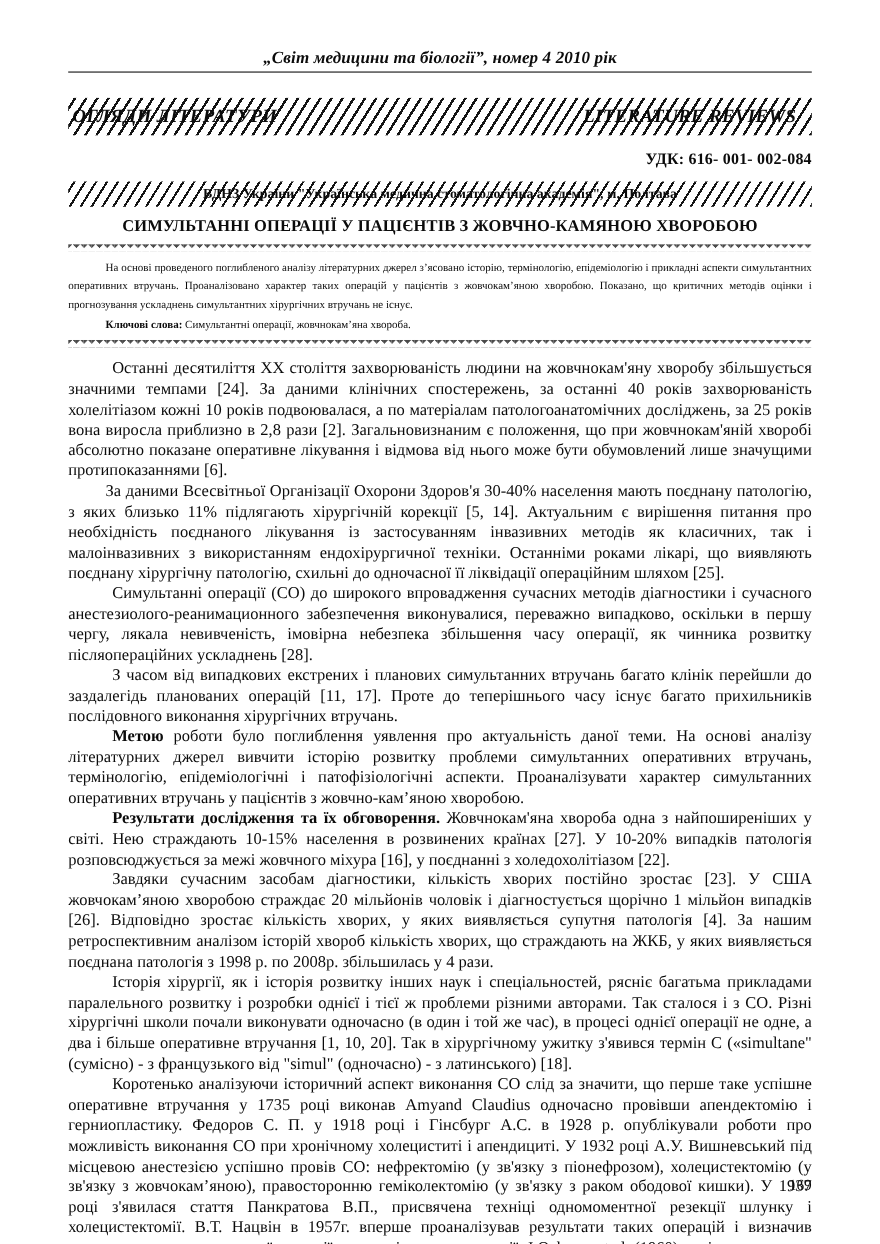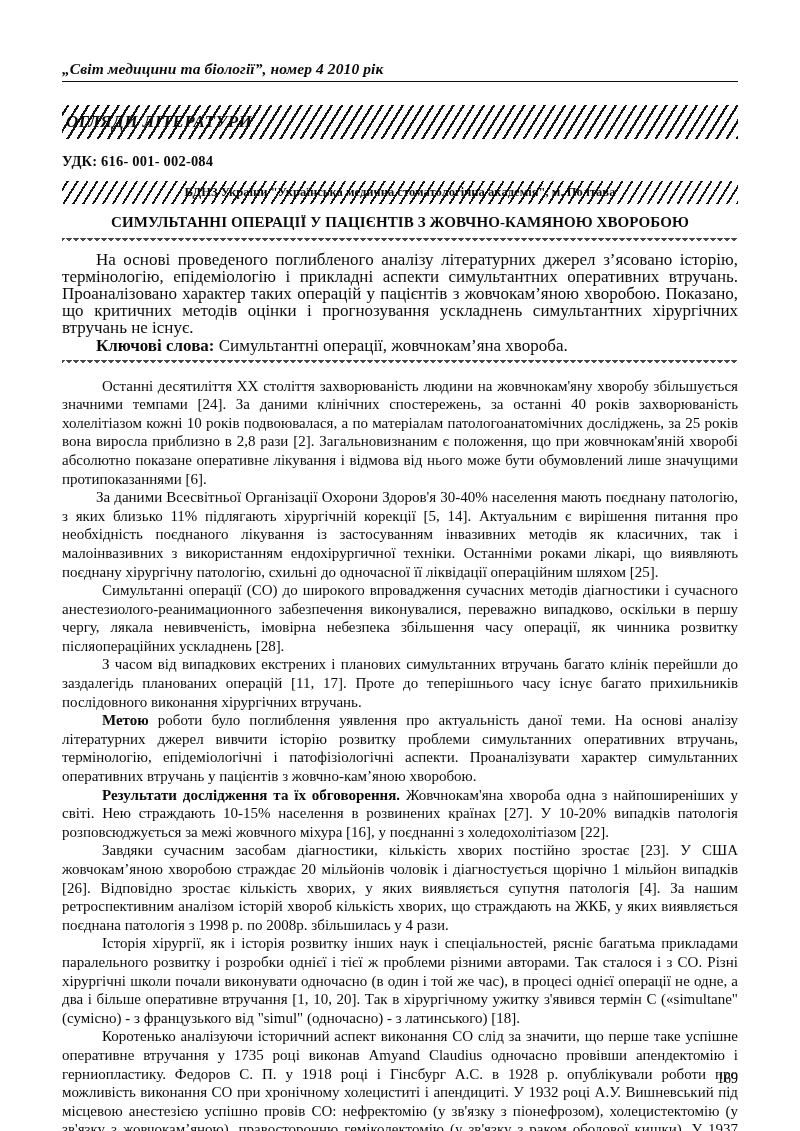--- a/index.html
+++ b/index.html
@@ -21,22 +21,22 @@
   }
   .content {
     position: absolute;
     left: 62px;
     top: 0;
     width: 676px;
   }
 
   
   .runhead {
-    margin-top: 60px;
-    text-align: left;
+    margin-top: 44px;
+    text-align: center;
     font-style: italic;
     font-weight: bold;
     font-size: 15.5px;
     letter-spacing: .1px;
     padding-bottom: 3px;
     border-bottom: 1.6px solid #111;
   }
 
   
   .hatch-band {
@@ -66,20 +66,21 @@
   }
   .hatch-band .band-left { padding-left: 4px; }
   .hatch-band .band-right { padding-right: 14px; }
 
   
   .udk {
     margin-top: 14px;
     font-weight: bold;
     font-size: 14.5px;
     letter-spacing: .2px;
+    text-align: right;
   }
 
   
   .author-band {
     position: relative;
     margin-top: 11px;
     padding: 3px 0 4px 0;
     background-image: repeating-linear-gradient(
         -58deg,
         #141414 0px, #141414 1.9px,
@@ -115,21 +116,21 @@
     background-size: 7px 7px;
     background-position: 0 0, 0 0;
     background-repeat: repeat-x;
     opacity: .85;
   }
   .zigzag.lower { margin: 5px 0 8px 0; }
 
   
   .abstract p {
     margin: 0;
-    font-size: 17px;
+    font-size: 10px;
     line-height: 17.1px;
     text-align: justify;
     text-indent: 34px;
     hyphens: none;
   }
   .abstract .kw { margin-top: 1px; }
   .abstract .kw b { font-weight: bold; }
 
   
   .body p {
@@ -155,20 +156,21 @@
 <body>
 
 <div class="page">
   <div class="content">
 
     <div class="runhead">„Світ медицини та біології”, номер 4 2010 рік</div>
 
     <div class="hatch-band">
       <div class="band-inner">
         <span class="band-left">ОГЛЯДИ ЛІТЕРАТУРИ</span>
+        <span class="band-right">LITERATURE REVIEWS</span>
       </div>
     </div>
 
     <div class="udk">УДК: 616- 001- 002-084</div>
 
     <div class="author-band">
       <div class="a-line inst">ВДНЗ України "Українська медична стоматологічна академія", м. Полтава</div>
     </div>
 
     <div class="art-title">СИМУЛЬТАННІ ОПЕРАЦІЇ У ПАЦІЄНТІВ З ЖОВЧНО-КАМЯНОЮ ХВОРОБОЮ</div>

